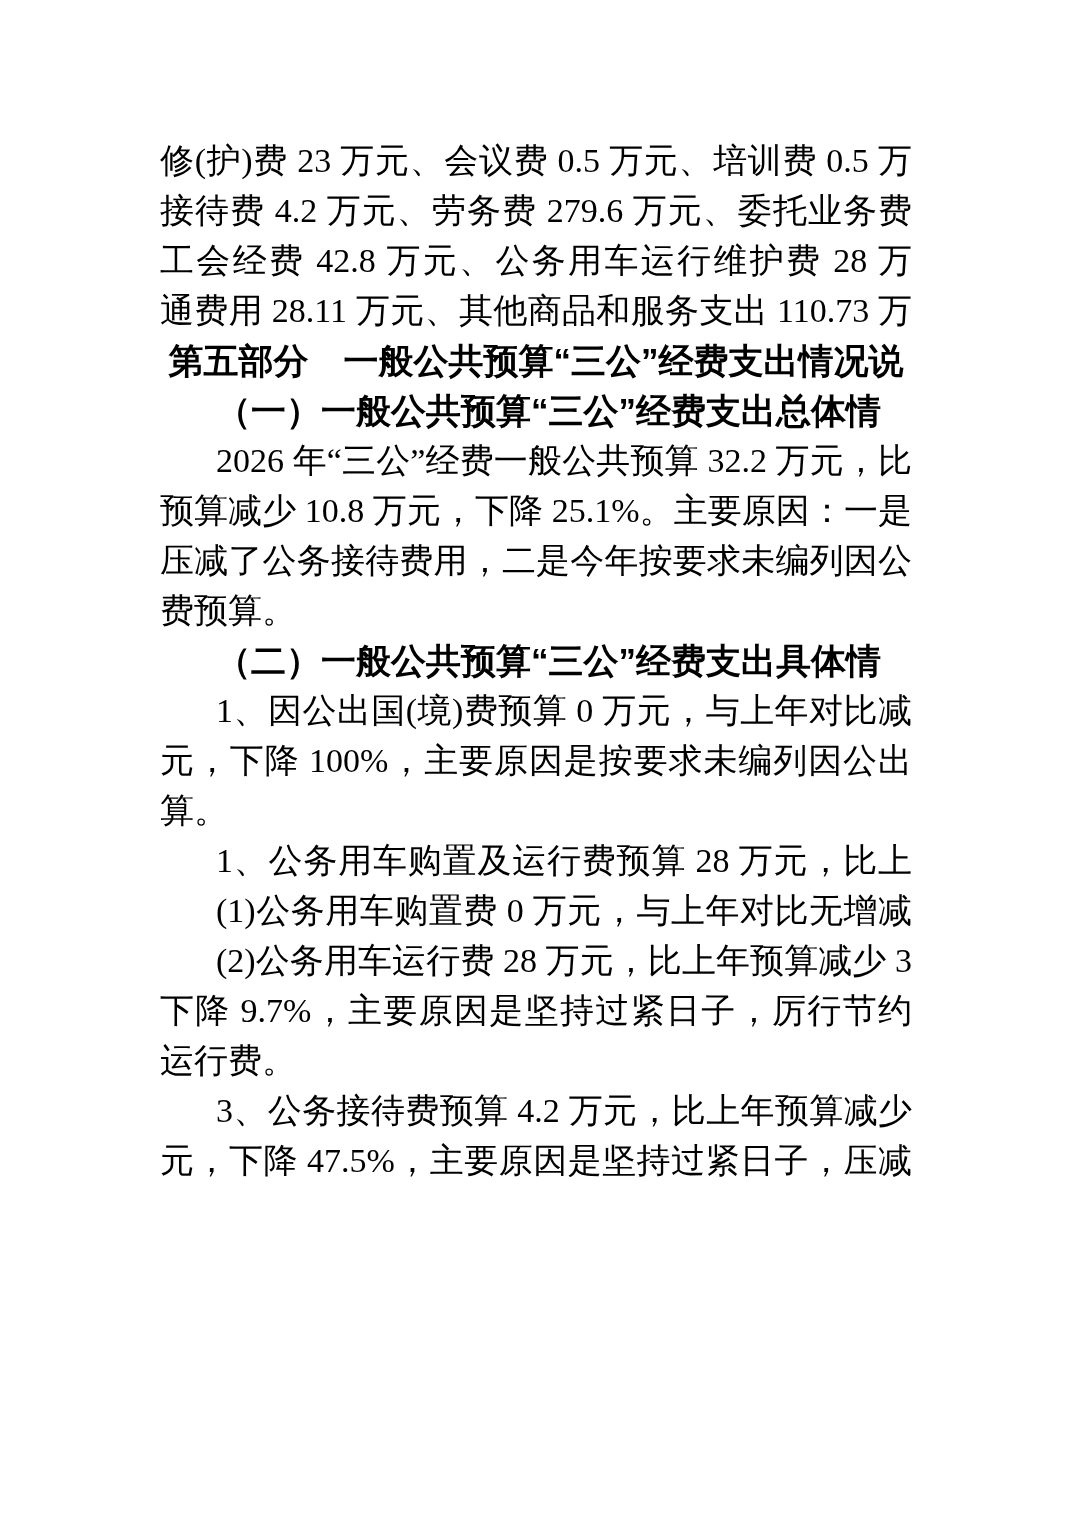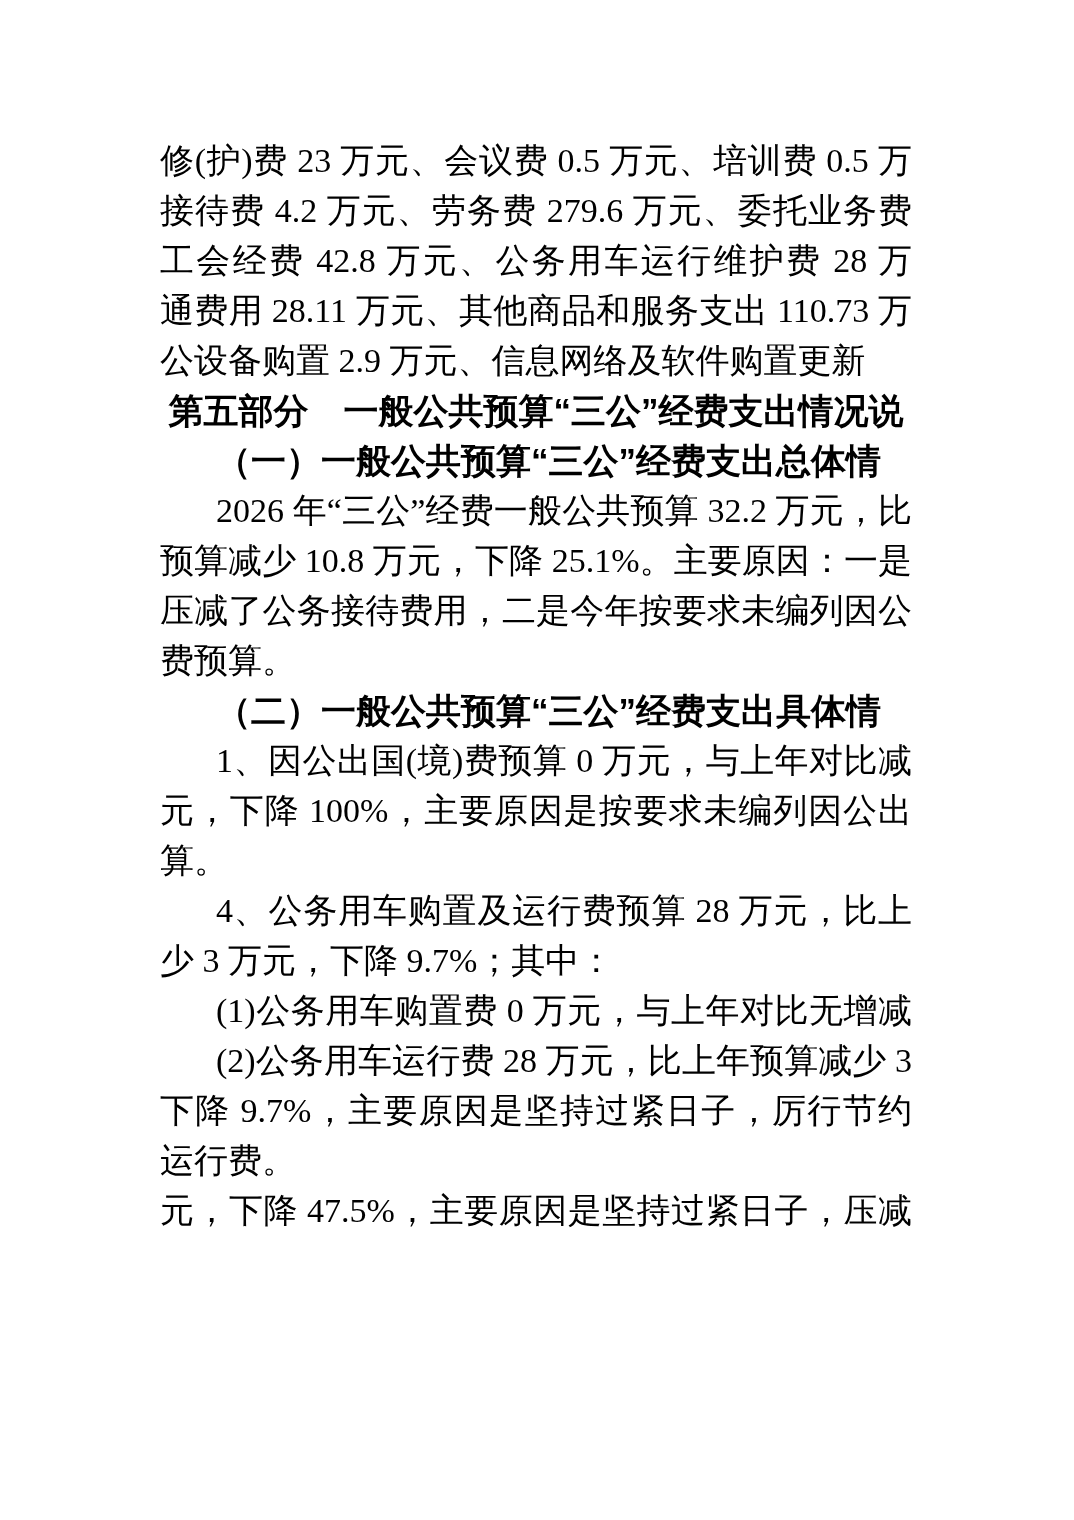--- a/index.html
+++ b/index.html
@@ -46,32 +46,31 @@
 </style>
 </head>
 <body>
 
 <div class="page">
   <div class="text-block">
       <div class="line body just"><span>修(护)费</span><span class="u"> 23 </span><span>万元、会议费</span><span class="u"> 0.5 </span><span>万元、培训费</span><span class="u"> 0.5 </span><span>万元、公务</span></div>
       <div class="line body just"><span>接待费</span><span class="u"> 4.2 </span><span>万元、劳务费</span><span class="u"> 279.6 </span><span>万元、委托业务费</span></div>
       <div class="line body just"><span>工会经费</span><span class="u"> 42.8 </span><span>万元、公务用车运行维护费</span><span class="u"> 28 </span><span>万元、其他交</span></div>
       <div class="line body just"><span>通费用</span><span class="u"> 28.11 </span><span>万元、其他商品和服务支出</span><span class="u"> 110.73 </span><span>万元、办</span></div>
-      <div class="line body"><span>公设备购置</span><span class="u"> 2.9 </span><span>万元、信息网络及软件购置更新</span></div>
       <div class="line h1 center"><span>第五部分　一般公共预算“三公”经费支出情况说明</span></div>
       <div class="line h2 indent"><span>（一）一般公共预算“三公”经费支出总体情况说明。</span></div>
       <div class="line body indent just"><span>2026 年“三公”经费一般公共预算</span><span class="u"> 32.2 </span><span>万元，比上年</span></div>
       <div class="line body just"><span>预算减少</span><span class="u"> 10.8 </span><span>万元，下降</span><span class="u"> 25.1</span><span>%。主要原因：一是厉行节约，</span></div>
       <div class="line body just"><span>压减了公务接待费用，二是今年按要求未编列因公出国(境)</span></div>
       <div class="line body"><span>费预算。</span></div>
       <div class="line h2 indent"><span>（二）一般公共预算“三公”经费支出具体情况说明。</span></div>
       <div class="line body indent just"><span>1、因公出国(境)费预算</span><span class="u"> 0 </span><span>万元，与上年对比减少 4 万</span></div>
       <div class="line body just"><span>元，下降 100%，主要原因是按要求未编列因公出国(境)费预</span></div>
       <div class="line body"><span>算。</span></div>
-      <div class="line body indent just"><span>4、公务用车购置及运行费预算</span><span class="u"> 28 </span><span>万元，比上年预算减</span></div>
-      <div class="line body"><span>少</span><span class="u"> 3 </span><span>万元，下降</span><span class="u"> 9.7</span><span>%；其中：</span></div>
+      <div class="line body indent just"><span>1、公务用车购置及运行费预算</span><span class="u"> 28 </span><span>万元，比上年预算减</span></div>
       <div class="line body indent just"><span>(1)公务用车购置费</span><span class="u"> 0 </span><span>万元，与上年对比无增减变化，</span></div>
       <div class="line body indent just"><span>(2)公务用车运行费</span><span class="u"> 28 </span><span>万元，比上年预算减少</span><span class="u"> 3 </span></div>
       <div class="line body just"><span>下降</span><span class="u"> 9.7</span><span>%，主要原因是坚持过紧日子，厉行节约压减了工程</span></div>
       <div class="line body"><span>运行费。</span></div>
+      <div class="line body indent just"><span>3、公务接待费预算</span><span class="u"> 4.2 </span><span>万元，比上年预算减少</span></div>
       <div class="line body just"><span>元，下降</span><span class="u"> 47.5</span><span>%，主要原因是坚持过紧日子，压减了公务接</span></div>
     </div>
 </div>
 
 </body></html>

